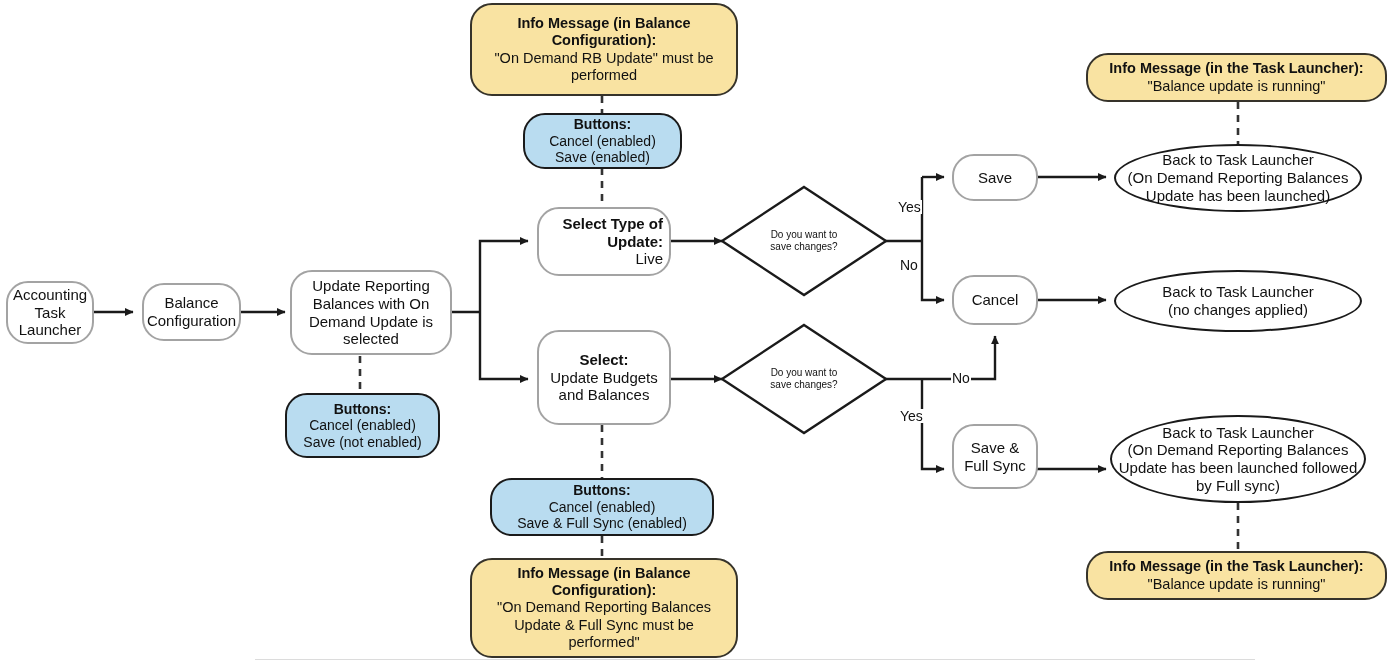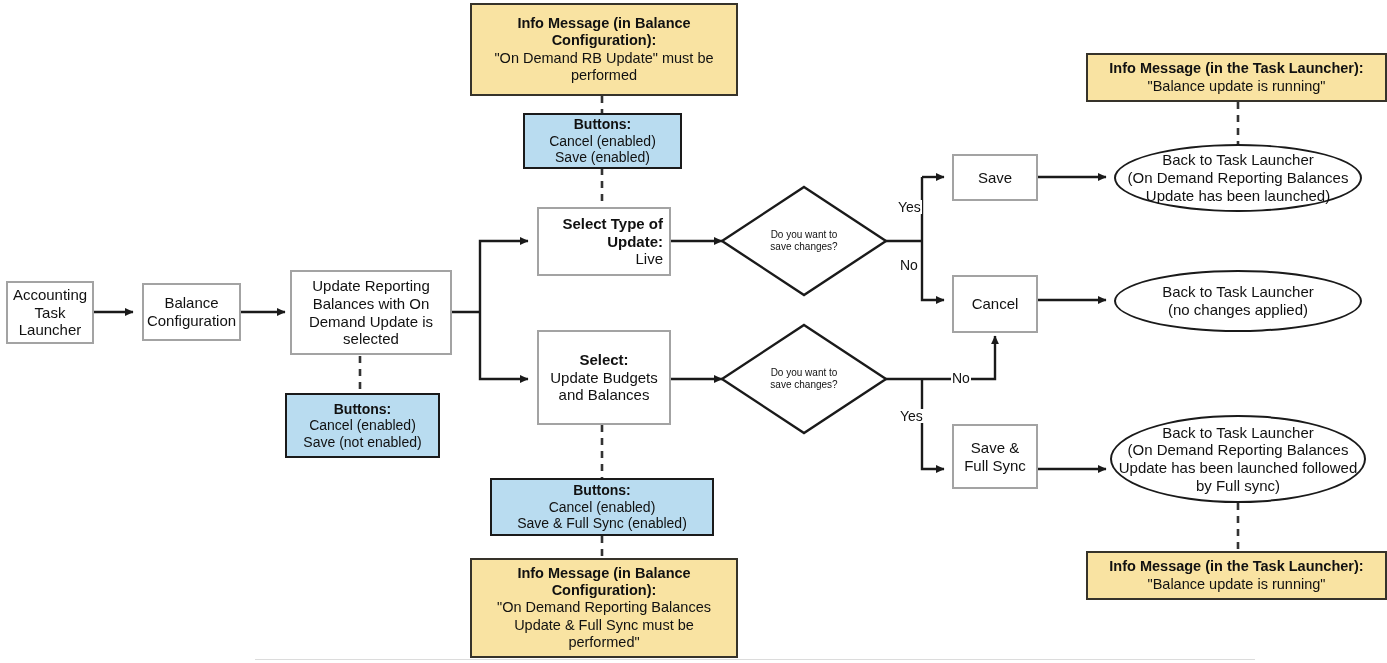--- a/index.html
+++ b/index.html
@@ -2,21 +2,21 @@
 <html><head>
 <meta charset="utf-8">
 <style>
   html,body{margin:0;padding:0;background:#ffffff;}
   body{width:1387px;height:663px;overflow:hidden;
        font-family:"Liberation Sans","DejaVu Sans",sans-serif;}
   #canvas{position:relative;width:1387px;height:663px;background:#fff;}
   svg#wires{position:absolute;left:0;top:0;width:1387px;height:663px;pointer-events:none;}
 
   .node{position:absolute;box-sizing:border-box;display:flex;align-items:center;
-        justify-content:center;text-align:center;color:#111111;line-height:1.18;}
+        justify-content:center;text-align:center;color:#111111;line-height:1.18;border-radius:22px;}
   .rect{border:2px solid #a3a3a3;background:#ffffff;font-size:15px;}
   .yellow{border:2px solid #36332a;background:#f9e3a2;font-size:14.5px;}
   .blue{border:2px solid #1a1a1a;background:#b9dcf0;font-size:14px;}
   .oval{border:2px solid #1a1a1a;background:#ffffff;border-radius:50%/50%;font-size:15px;}
   .diamond-label{position:absolute;display:flex;align-items:center;justify-content:center;
         text-align:center;color:#111111;font-size:10px;line-height:1.2;}
   .edge-label{position:absolute;font-size:14px;color:#111111;background:#ffffff;
         padding:0 1px;line-height:1;}
   .inner{padding:0 6px;width:100%;}
   .ttl{font-weight:bold;display:block;}
@@ -181,21 +181,21 @@
   <span class="edge-label" style="left:897px;top:200px;">Yes</span>
   <span class="edge-label" style="left:899px;top:258px;">No</span>
   <span class="edge-label" style="left:951px;top:371px;">No</span>
   <span class="edge-label" style="left:899px;top:409px;">Yes</span>
 
   <div class="node rect" style="left:952px;top:154px;width:86px;height:47px;">
     <span class="inner">
         <span class="sub">Save</span>
       </span>
   </div>
-  <div class="node rect" style="left:952px;top:275px;width:86px;height:58px;">
+  <div class="node rect" style="left:952px;top:275px;width:86px;height:50px;">
     <span class="inner">
         <span class="sub">Cancel</span>
       </span>
   </div>
   <div class="node rect" style="left:952px;top:424px;width:86px;height:65px;">
     <span class="inner">
       <span class="sub">Save &amp;</span>
       <span class="sub">Full Sync</span>
     </span>
   </div>

